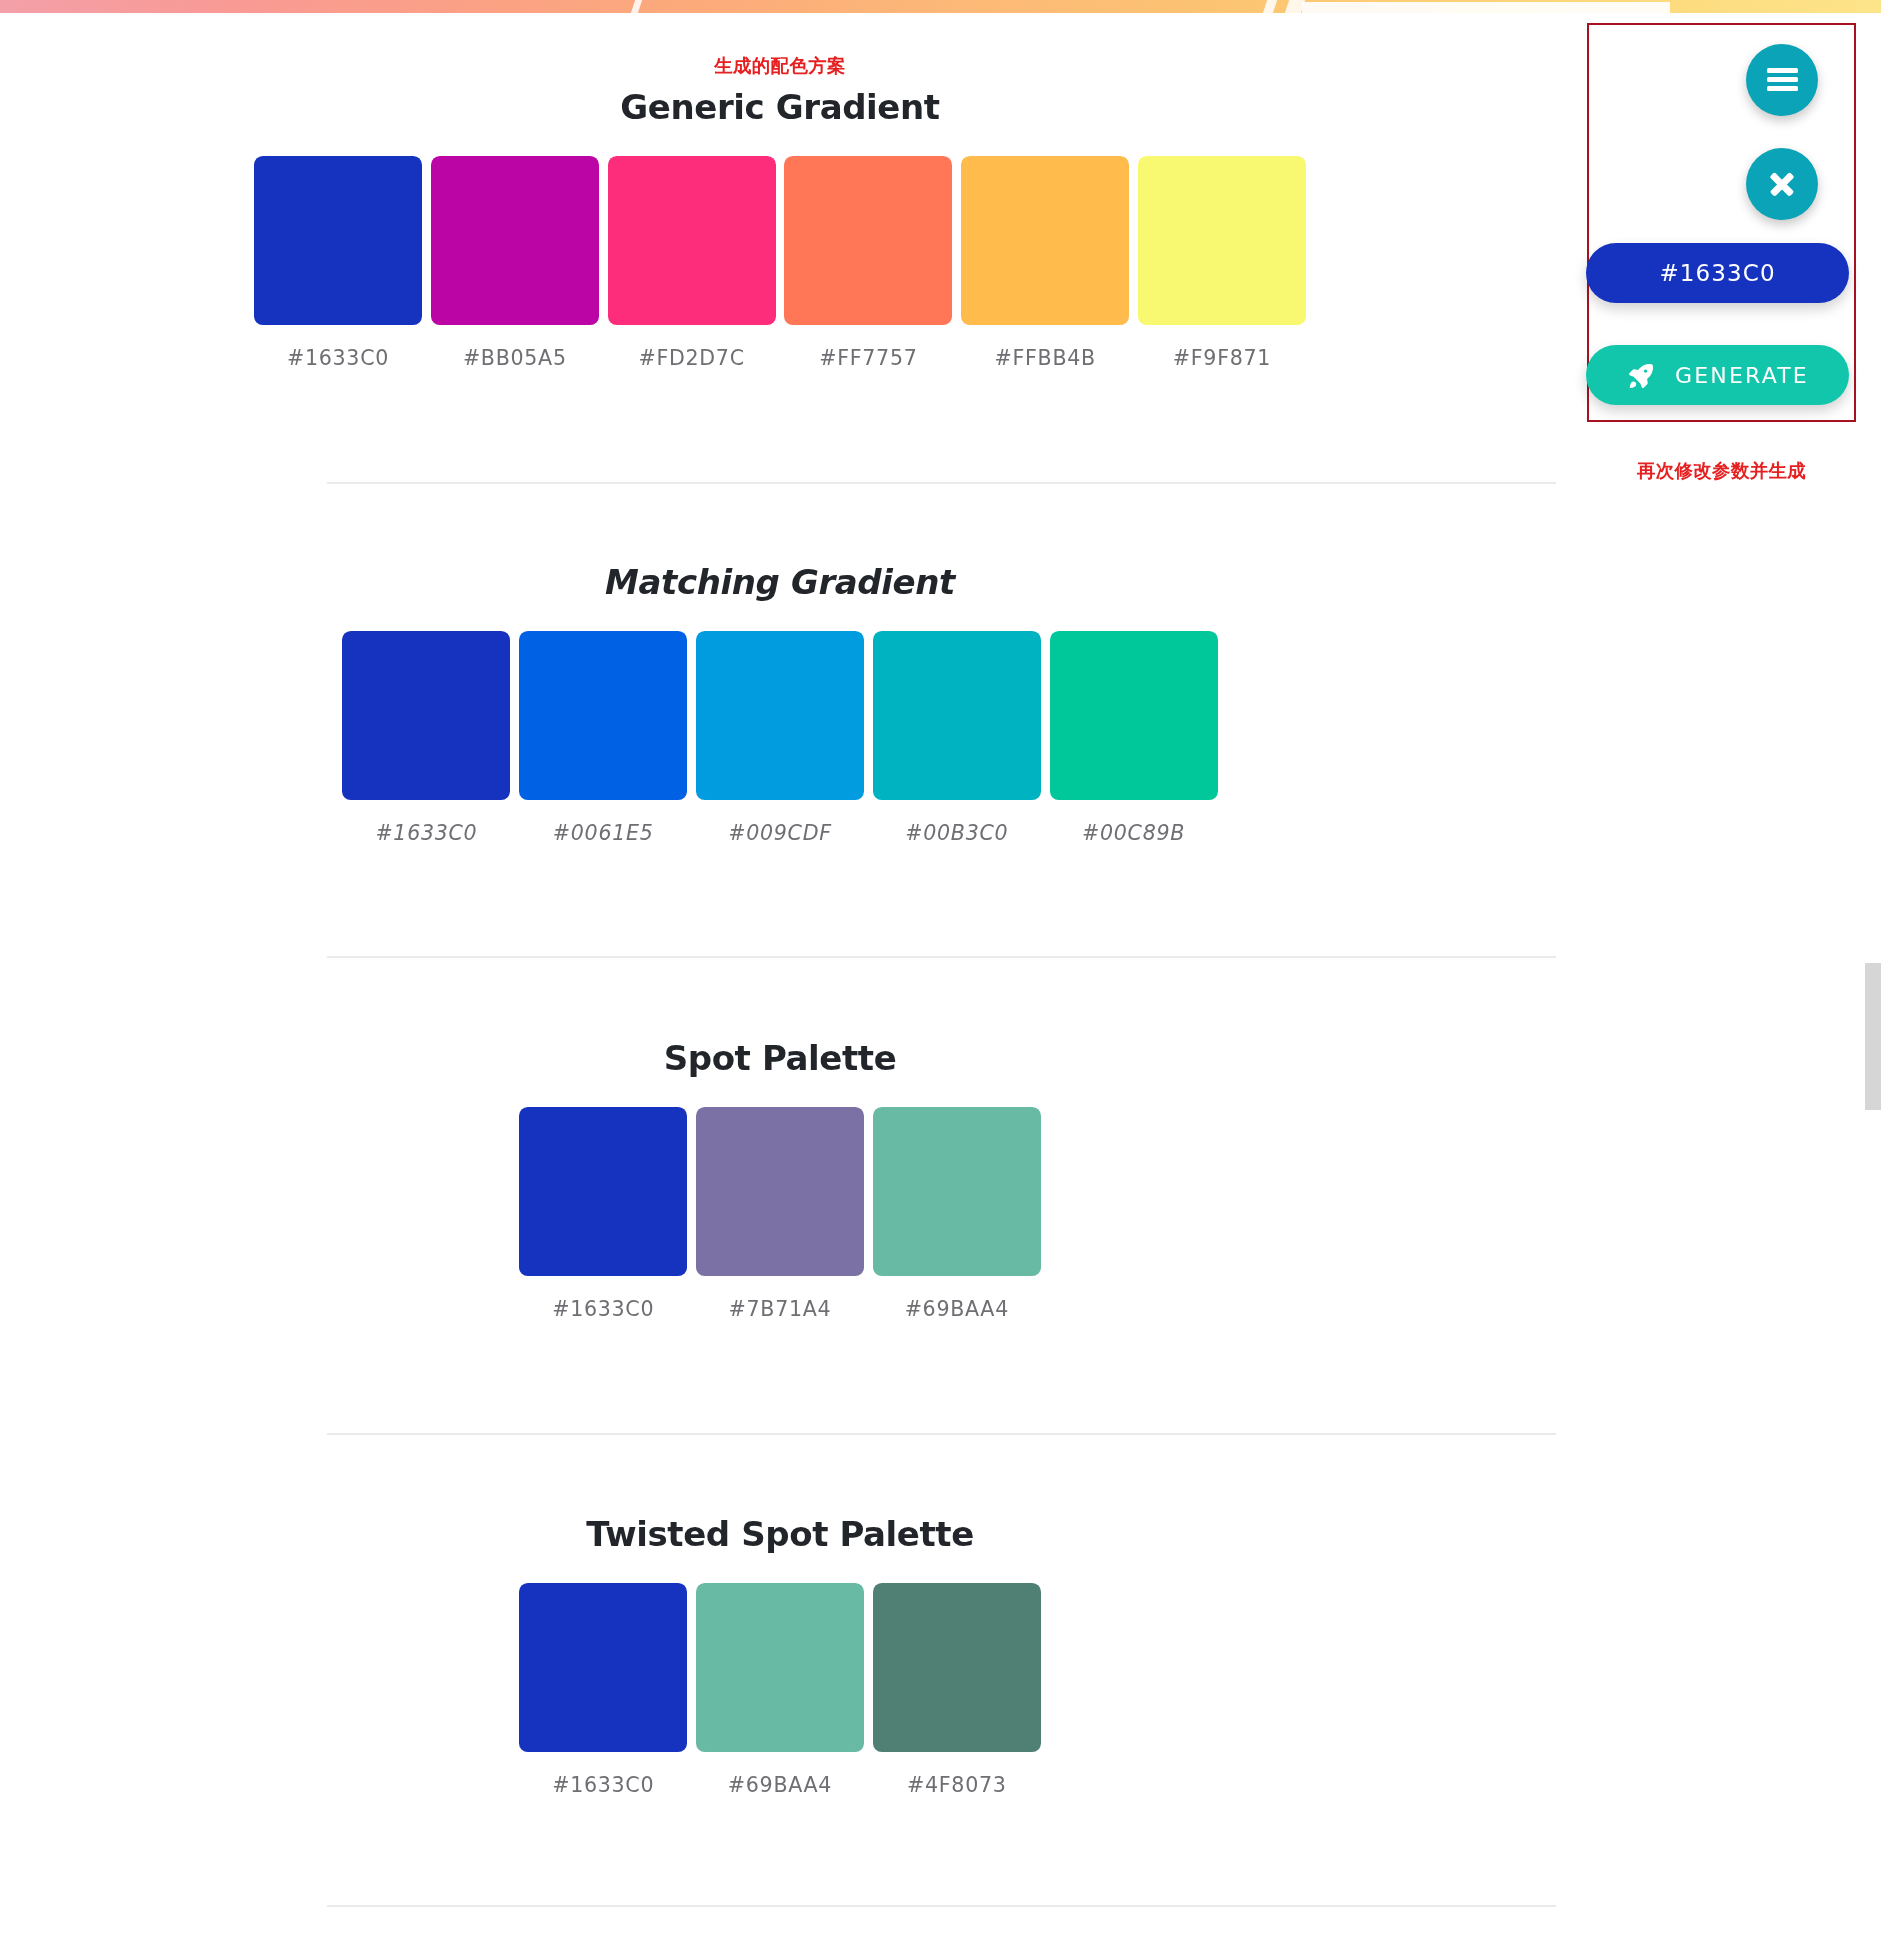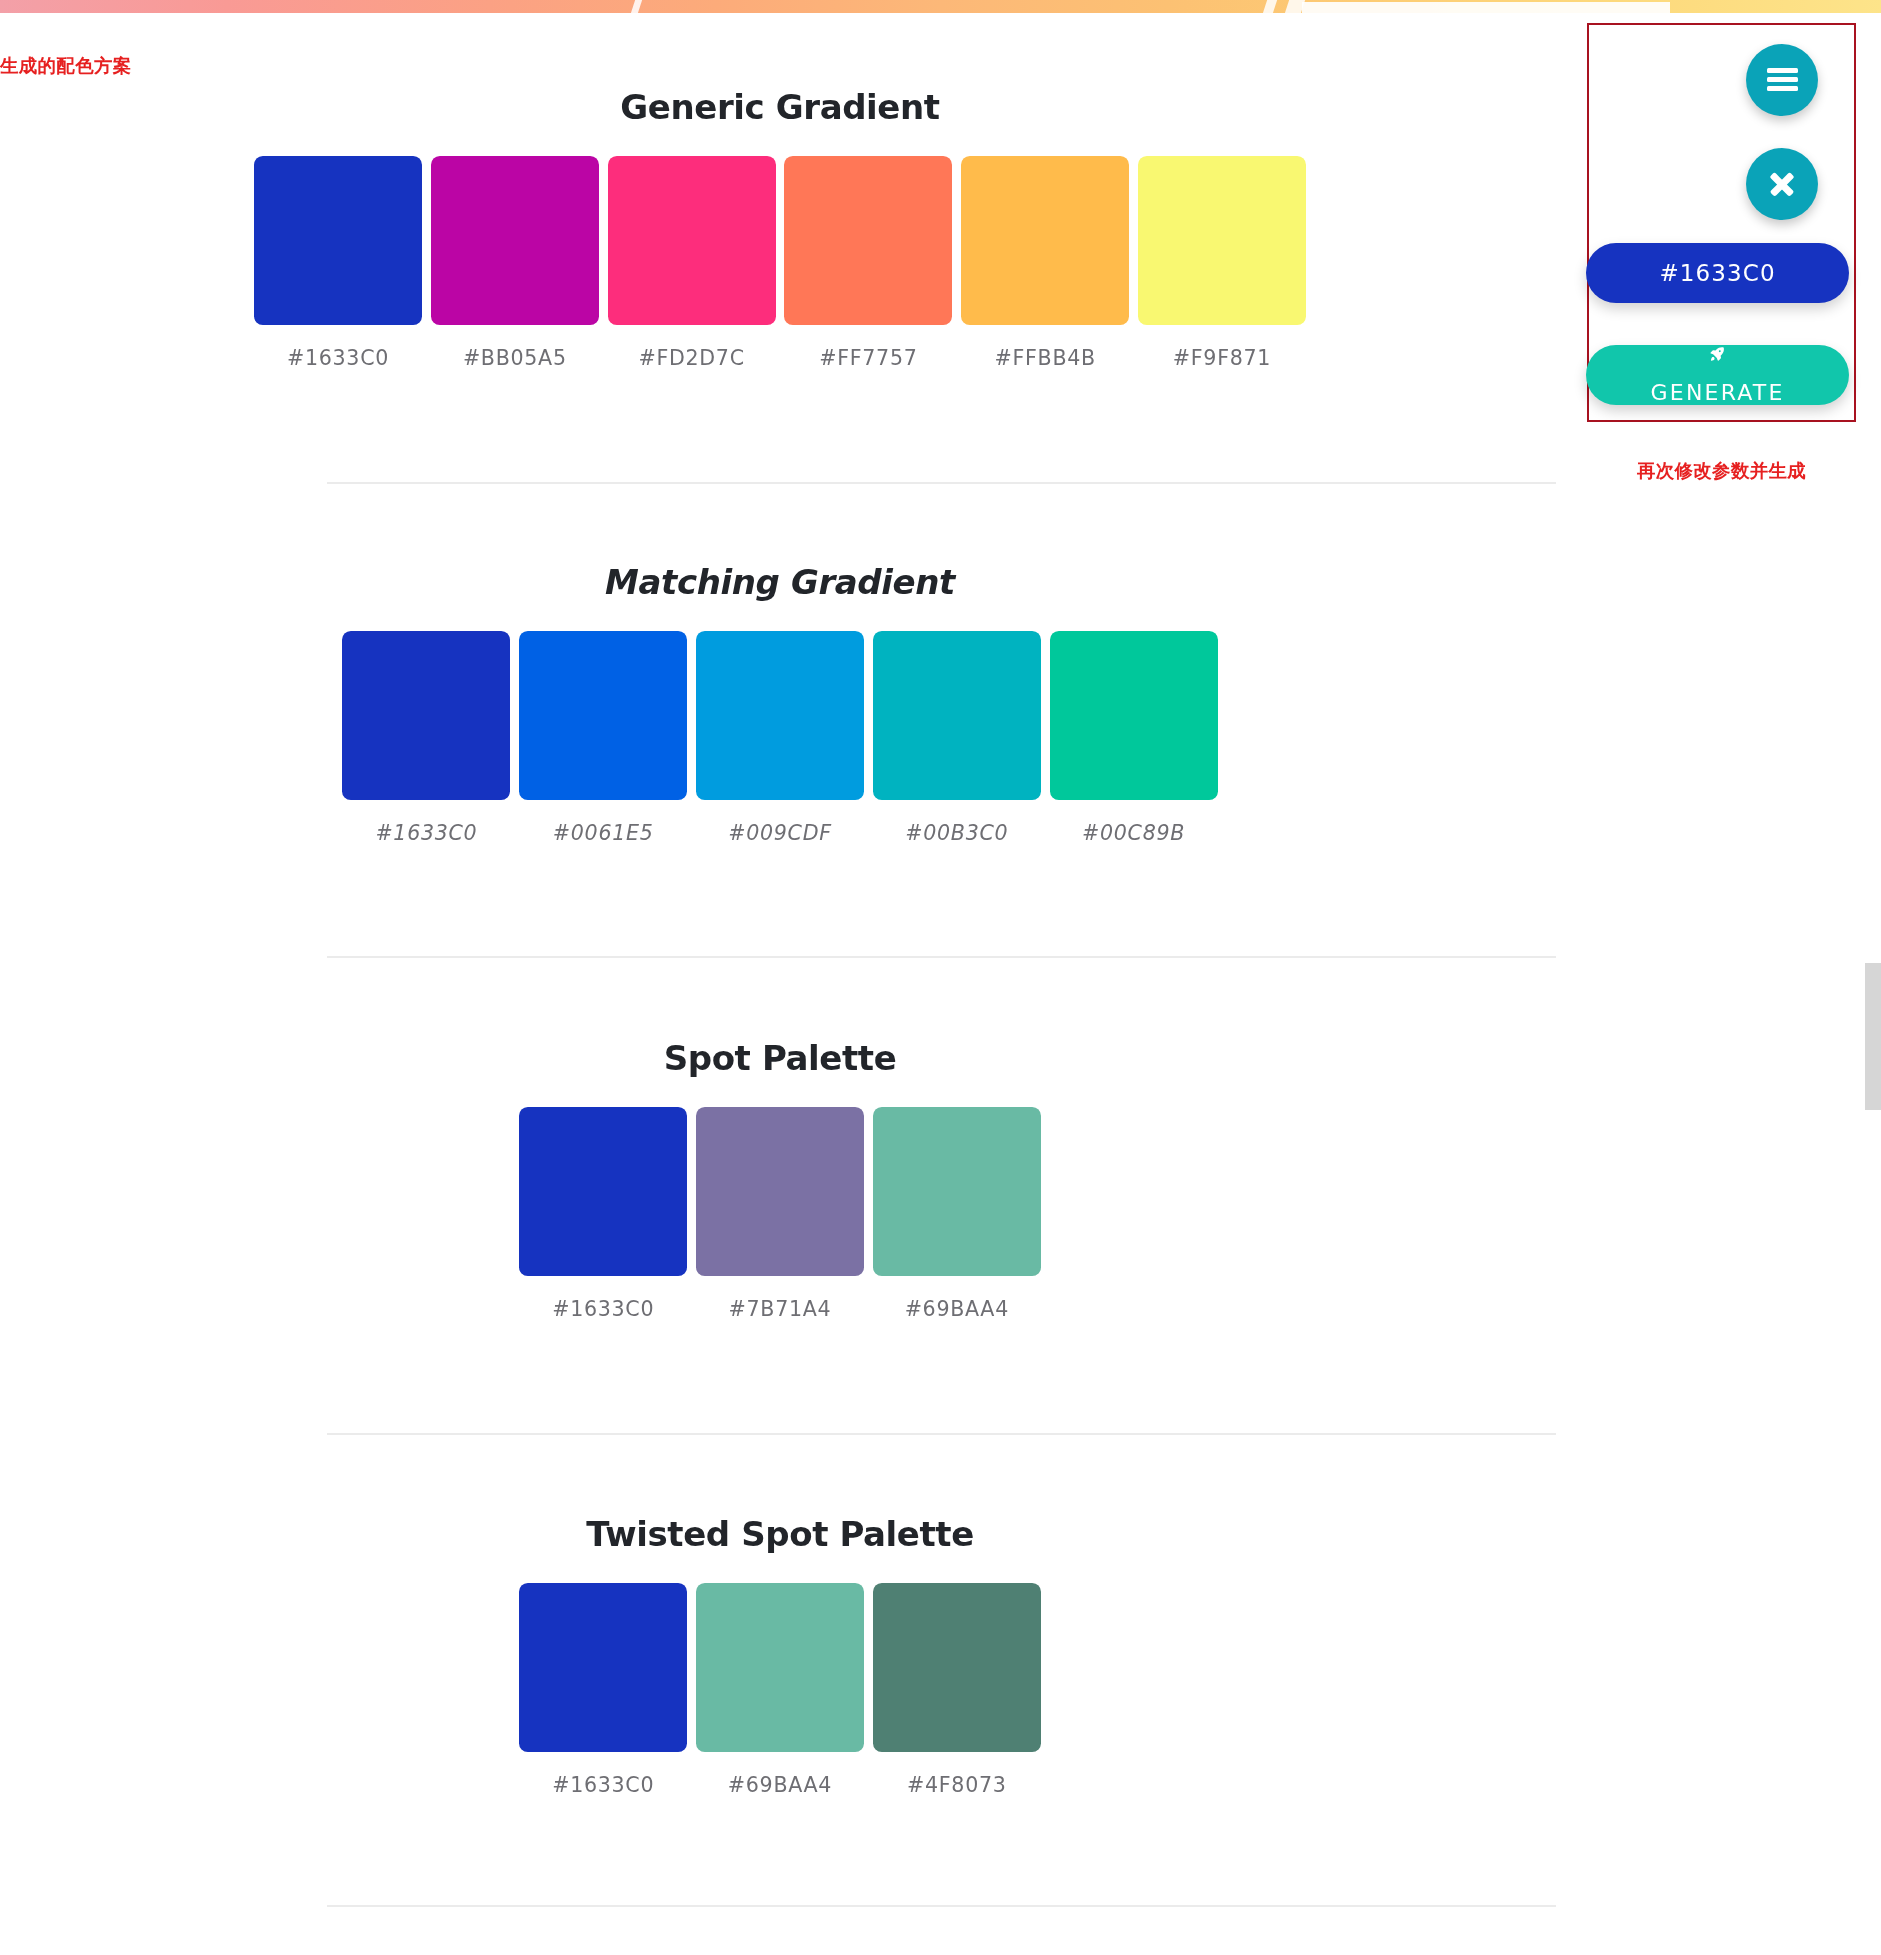--- a/index.html
+++ b/index.html
@@ -58,20 +58,21 @@
     left: 0;
     width: 1560px;
     height: 1942px;
   }
 
   .anno-red {
     color: #e62020;
     font-size: 18.4px;
     font-weight: 700;
     letter-spacing: 0.4px;
+    text-align: center;
   }
 
   .anno-top {
     position: absolute;
     top: 40px;
     left: 0;
     width: 1560px;
   }
 
   .section {
@@ -182,21 +183,20 @@
     box-shadow: 0 5.9px 13.2px rgba(0,0,0,0.18);
   }
   .pill-color {
     top: 218px;
     background: #1633c0;
   }
   .pill-generate {
     top: 320px;
     background: #11c6ab;
     gap: 17.7px;
-    flex-direction: column;
   }
   .pill-text {
     color: #ffffff;
     font-family: "DejaVu Sans", sans-serif;
     font-size: 23px;
     letter-spacing: 1.1px;
   }
   .pill-generate .pill-text { letter-spacing: 2.2px; font-size: 22px; }
 
   .rocket { width: 31px; height: 31px; display:block; }

